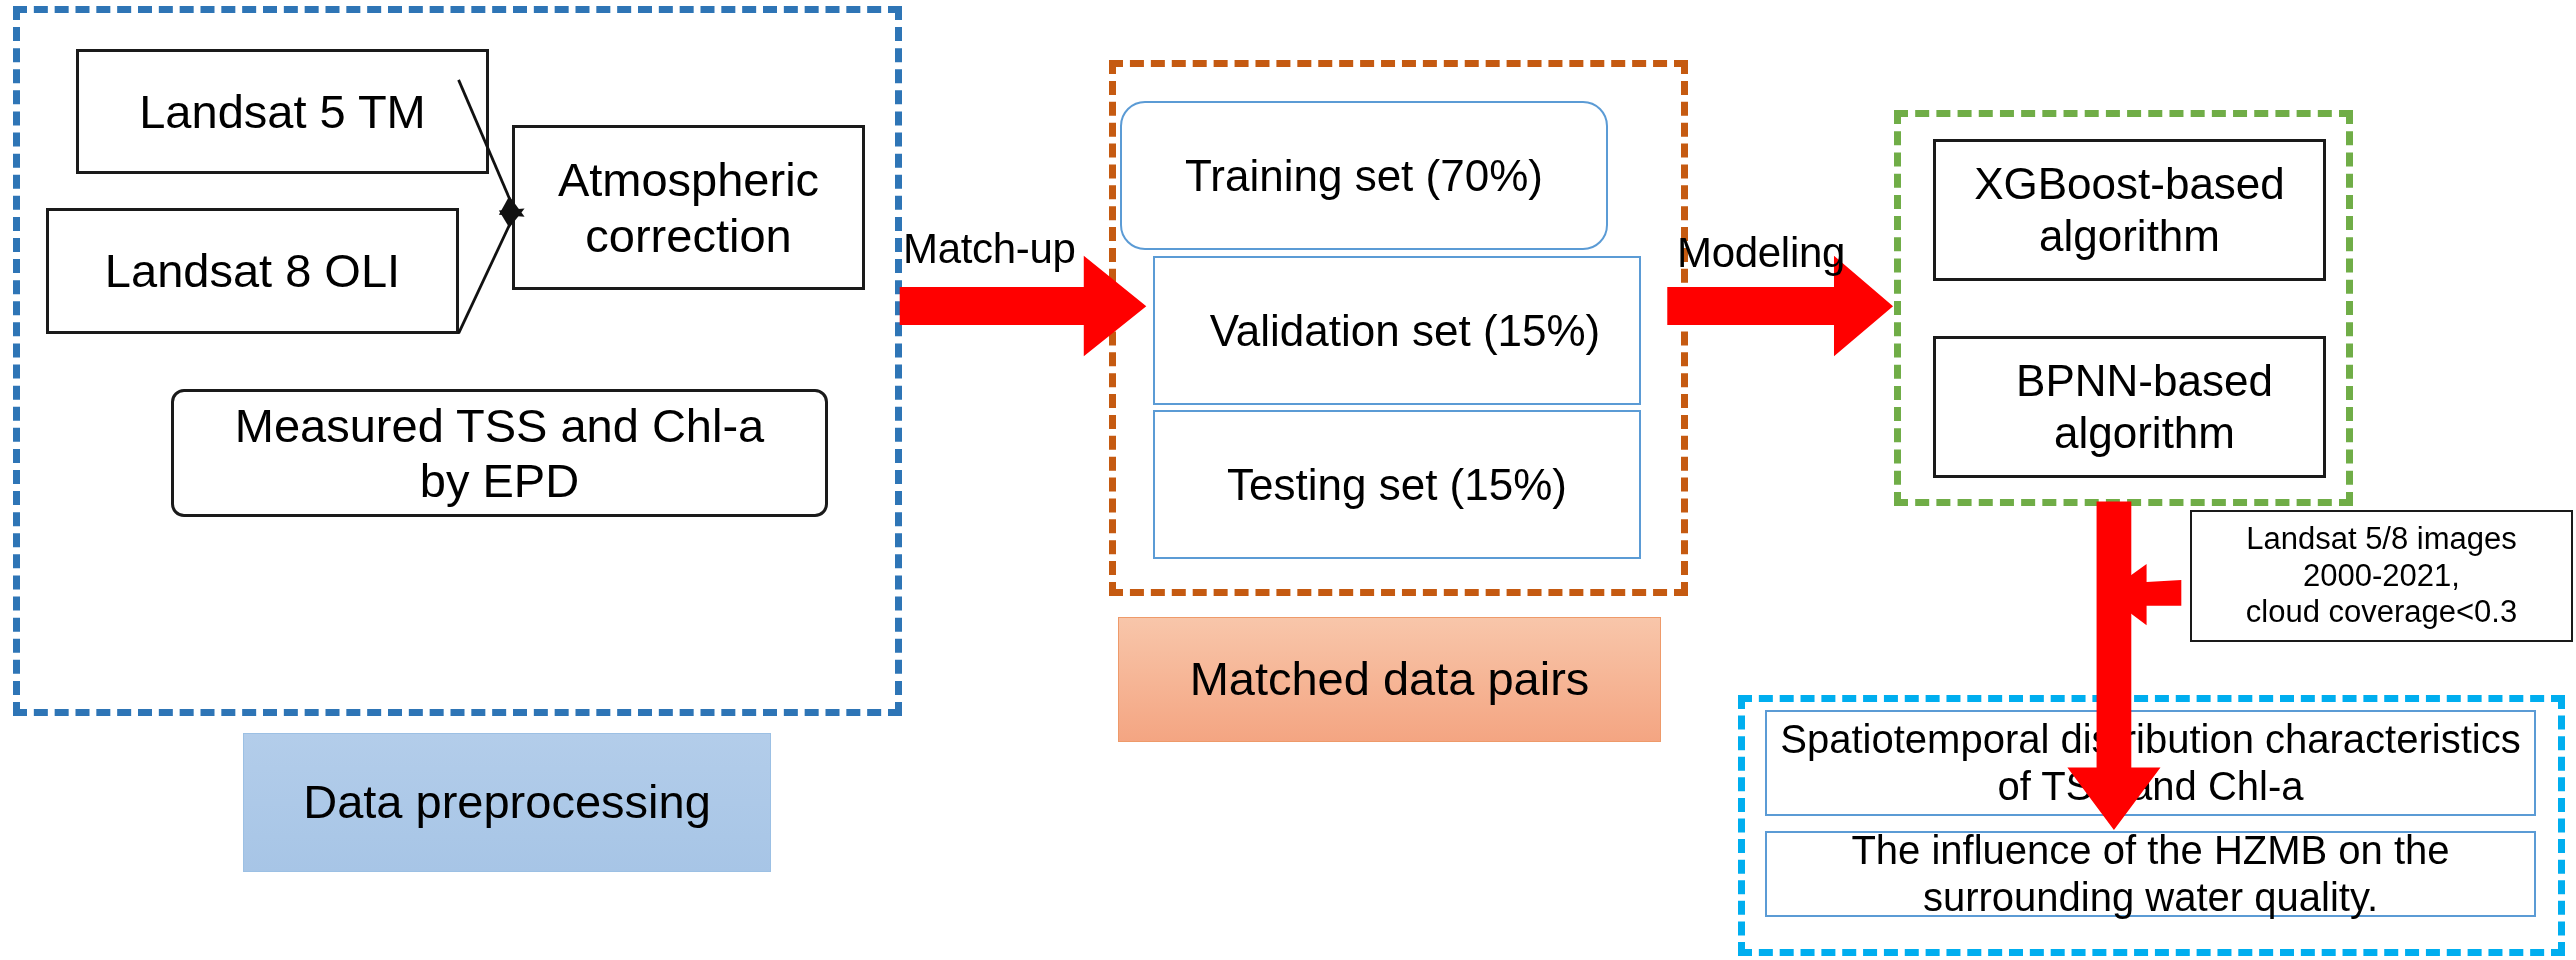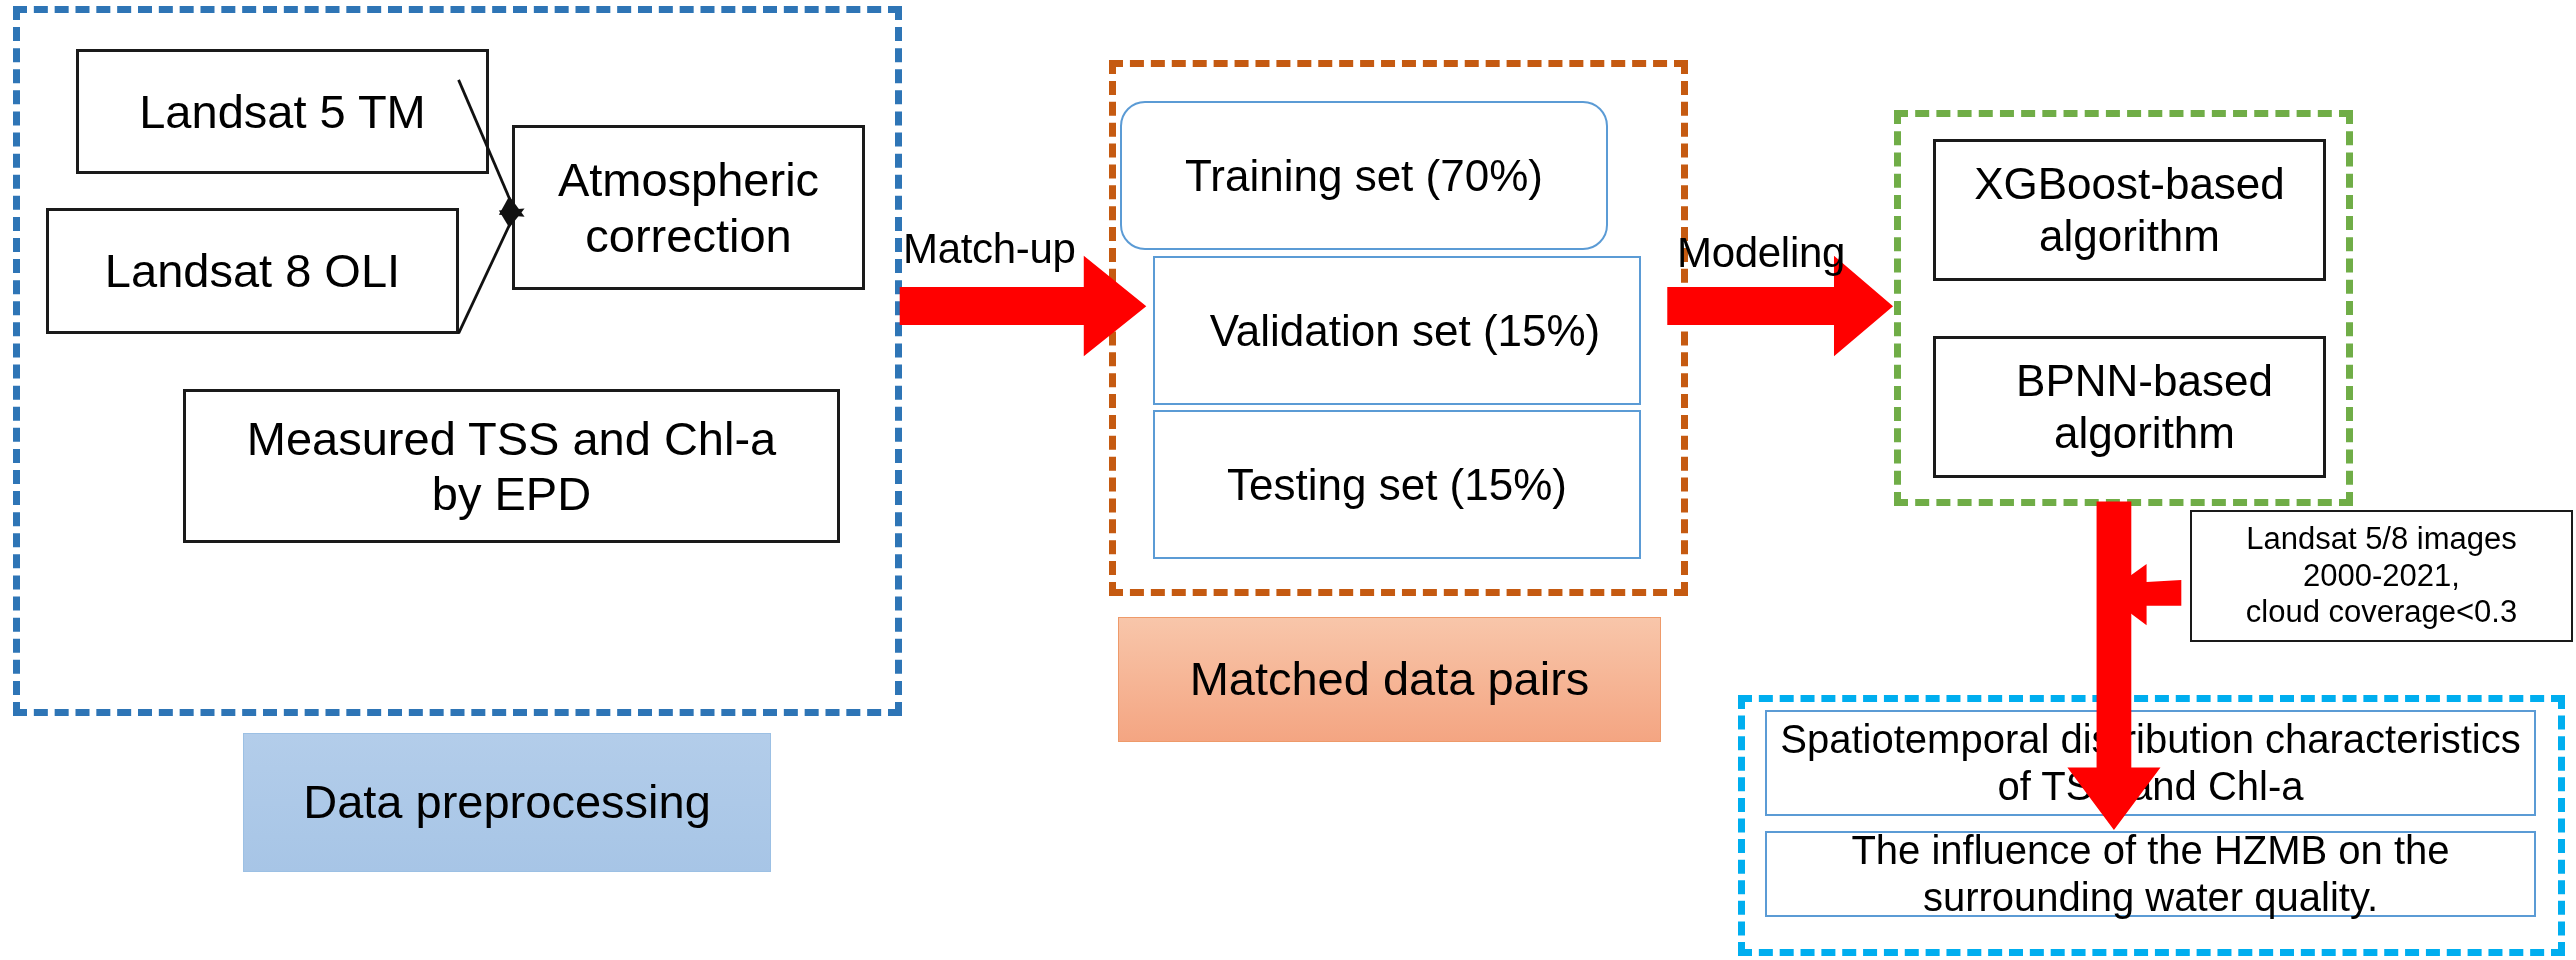--- a/index.html
+++ b/index.html
@@ -138,21 +138,21 @@
 
   <div class="abs box-black t-xl" style="left:46px; top:208px; width:413px; height:126px;">
     <span>Landsat 8 OLI</span>
   </div>
 
   <div class="abs box-black t-xl" style="left:512px; top:125px; width:353px; height:165px; flex-direction:column;">
     <span>Atmospheric</span>
     <span>correction</span>
   </div>
 
-  <div class="abs box-black t-xl" style="left:183px; top:389px; width:657px; height:154px; flex-direction:column;">
+  <div class="abs box-black t-xl" style="left:171px; top:389px; width:657px; height:128px; flex-direction:column;border-radius:13px;">
     <span>Measured TSS and Chl-a</span>
     <span>by EPD</span>
   </div>
 
   <div class="abs banner banner-blue t-xl" style="left:243px; top:733px; width:528px; height:139px;">
     <span>Data preprocessing</span>
   </div>
 
   <div class="abs step-label t-step" style="left:903px; top:221px; width:236px; height:56px;">
     <span>Match-up</span>

